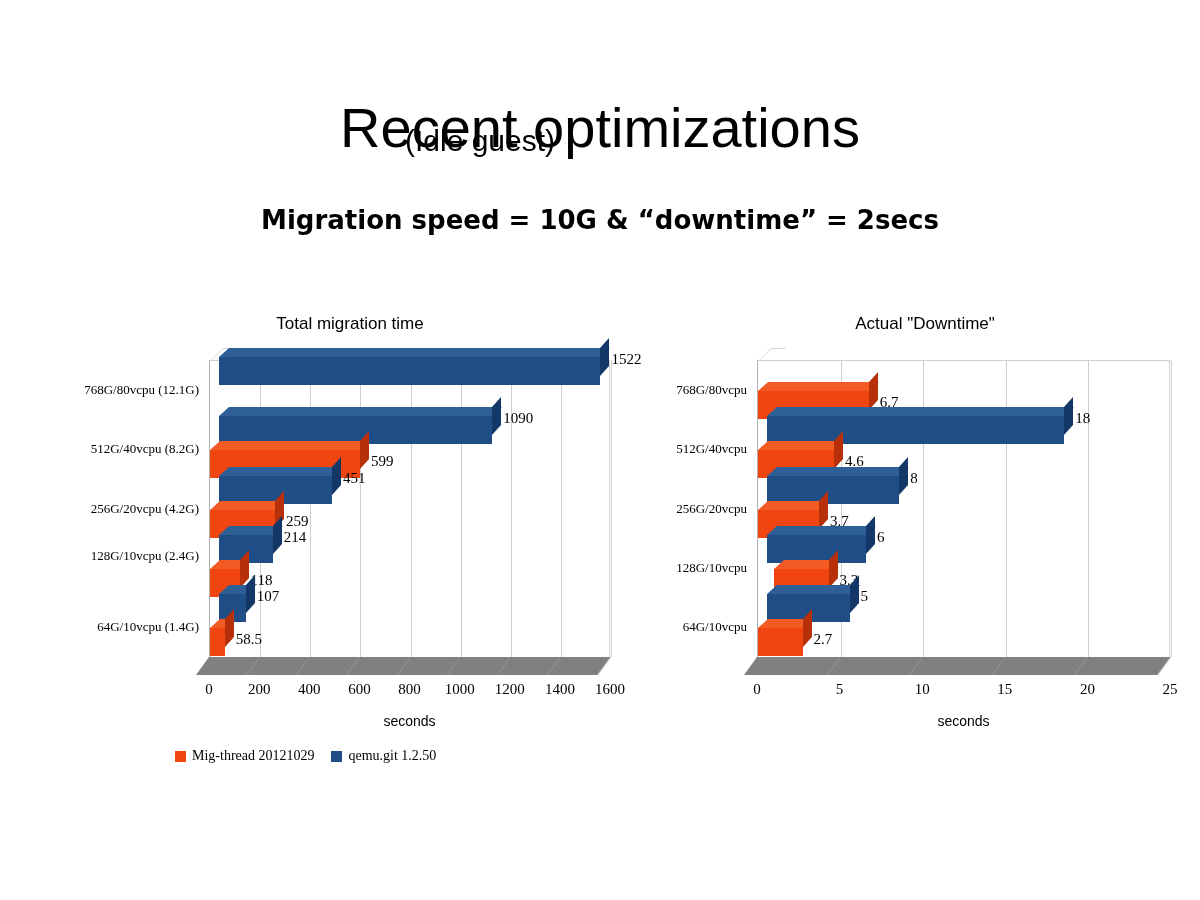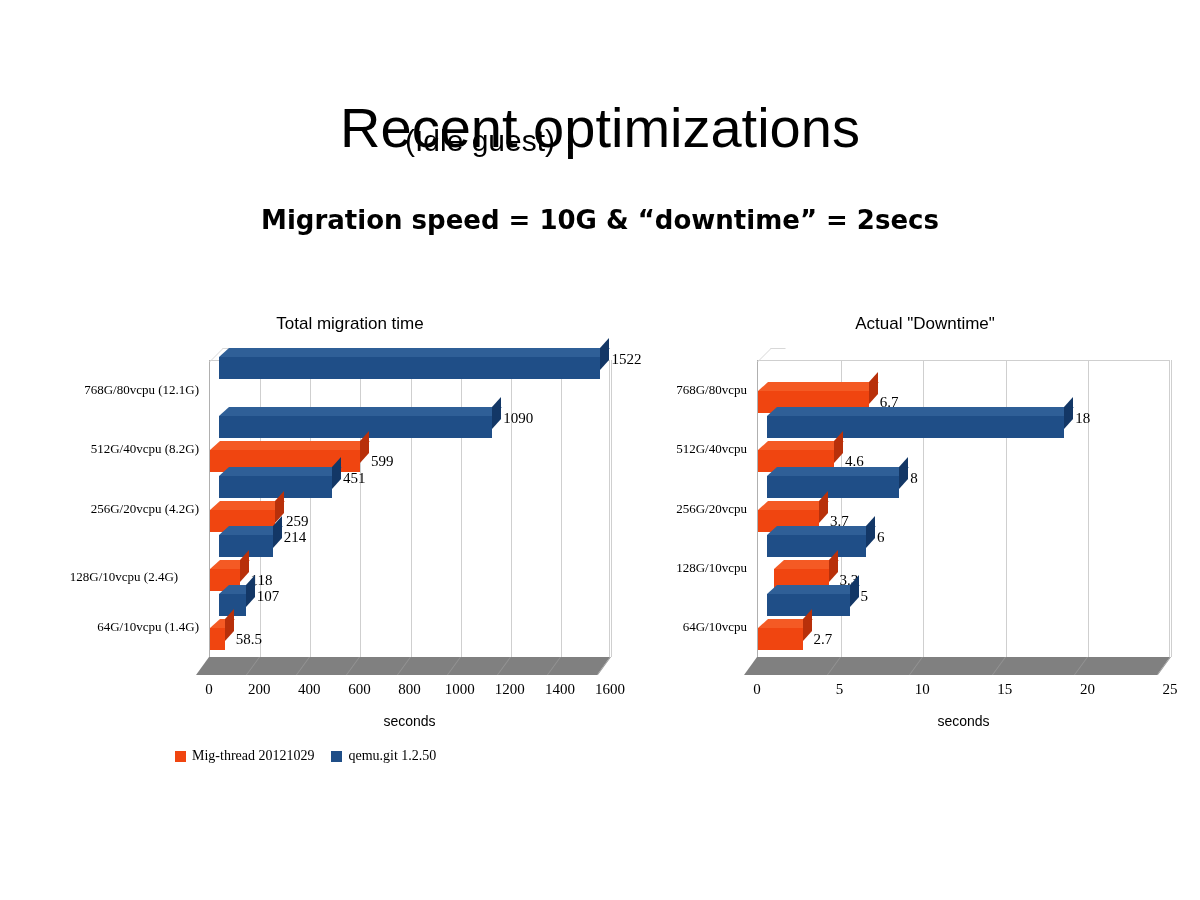--- a/index.html
+++ b/index.html
@@ -109,21 +109,21 @@
   .floor .floor-seam {
     position: absolute;
     top: 0; height: 100%;
     width: 1px;
     background: #949494;
     transform: skewX(-36deg);
     transform-origin: top;
   }
   .bar {
     position: absolute;
-    height: 22px;
+    height: 28px;
   }
   .bar .face {
     position: absolute;
     left: 0; top: 0;
     width: 100%; height: 100%;
     box-sizing: border-box;
   }
   .bar .top {
     position: absolute;
     left: 0; top: -9px;
@@ -266,21 +266,21 @@
       <div class="bar orange" style="left: 0px; top: 268.3px; width: 14.6616px;">
         <span class="top"></span>
         <span class="side"></span>
         <span class="face"></span>
         <span class="bar-label">58.5</span>
       </div>
     </div>
 <div class="cat-label" style="width: 150px; left: 29px; top: 81.7px;">768G/80vcpu (12.1G)</div>
     <div class="cat-label" style="width: 150px; left: 29px; top: 141.1px;">512G/40vcpu (8.2G)</div>
     <div class="cat-label" style="width: 150px; left: 29px; top: 200.5px;">256G/20vcpu (4.2G)</div>
-    <div class="cat-label" style="width: 150px; left: 29px; top: 269px; text-align: center;">128G/10vcpu (2.4G)</div>
+    <div class="cat-label" style="width: 150px; left: 29px; top: 248px;">128G/10vcpu (2.4G)</div>
     <div class="cat-label" style="width: 150px; left: 29px; top: 319.3px;">64G/10vcpu (1.4G)</div>
     <div class="floor" style="left: 176px; top: 357px; width: 414px;">
       <div class="floor-face"></div>
       <div class="floor-seam" style="left: 63.125px;"></div>
       <div class="floor-seam" style="left: 113.25px;"></div>
       <div class="floor-seam" style="left: 163.375px;"></div>
       <div class="floor-seam" style="left: 213.5px;"></div>
       <div class="floor-seam" style="left: 263.625px;"></div>
       <div class="floor-seam" style="left: 313.75px;"></div>
       <div class="floor-seam" style="left: 363.875px;"></div>

